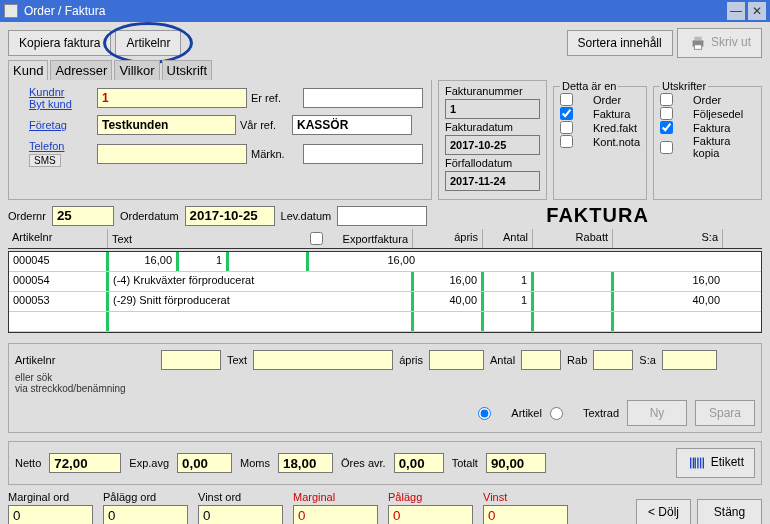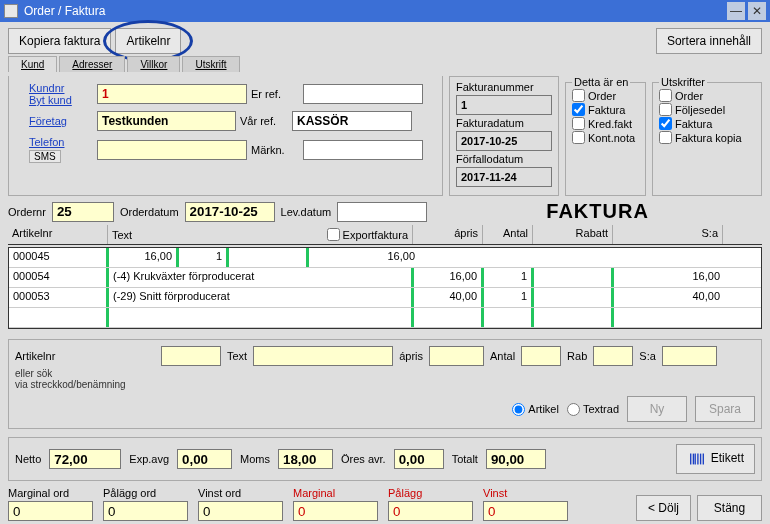--- a/index.html
+++ b/index.html
@@ -12,32 +12,32 @@
   .toolbar { display: flex; align-items: center; gap: 4px; margin-bottom: 6px; }
   .btn { background: #e8e8e8; border: 1px solid #999; padding: 5px 10px; font-size: 12px; cursor: pointer; white-space: nowrap; }
   .btn.disabled { color: #999; }
   .toolbar .spacer { flex: 1; }
   .ellipse { position: relative; }
   .ellipse::after { content: ""; position: absolute; border: 3px solid #153ea6; border-radius: 50%; left: -12px; right: -12px; top: -8px; bottom: -8px; pointer-events: none; }
   .icon-sm { width: 20px; height: 18px; display: inline-block; vertical-align: middle; }
   .mid { display: flex; gap: 6px; }
   .tabs-area { flex: 1; border: 1px solid #aaa; border-top: none; background: #dedede; position:relative;}
   .tabstrip { display: flex; gap: 2px; position: absolute; top:-20px; left:-1px;}
-  .tab { background: #d0d0d0; border: 1px solid #aaa; border-bottom: none; padding: 2px 12px; font-size: 10px; cursor: pointer; text-decoration: underline; }
+  .tab { background: #d0d0d0; border: 1px solid #aaa; border-bottom: none; padding: 2px 4px; font-size: 13px; cursor: pointer; }
   .tab.active { background: #dedede; position: relative; z-index: 2; }
   .tab-content { padding: 6px 8px; margin-left: 12px; }
   .row { display: flex; align-items: center; margin-bottom: 5px; gap: 4px; }
   .lbl { width: 64px; }
   .lbl a, a.link { color: #1a3fc4; text-decoration: underline; cursor: pointer; }
   .input { background: #ffffcf; border: 1px solid #777; padding: 2px 4px; height: 20px; font-size: 12px; }
   .input.white { background: white; }
   .smslbl { border:1px solid #aaa; font-size:10px; padding:0 4px; background:#e8e8e8; display:inline-block; margin-top:2px;}
   .box { border: 1px solid #aaa; background: #dedede; padding: 4px 6px; font-size: 11px; }
   .box legend { font-size: 11px; padding:0 2px; }
-  .ck { display:flex; align-items:center; gap:3px; margin:1px 0; }
+  .ck { display:flex; align-items:center; gap:20px; margin:1px 0; }
   .ck input { margin:0; }
   .invoice-meta { display:flex; flex-direction:column; gap:2px; }
   .invoice-meta .mlabel{ font-size:11px;}
   .bold-ro { background:#dedede; border:1px solid #777; padding:2px 4px; font-weight:bold; height:20px; display:flex; align-items:center; }
   .orderrow { display:flex; align-items:center; gap:6px; margin-top:4px;}
   .doc-title { font-weight:bold; font-size:20px; letter-spacing:1px; flex:1; text-align:center;}
   .grid { border:1px solid #333; background:white; margin-top:2px; }
   .ghead, .grow { display:flex; }
   .ghead { background:#dedede; border-bottom:1px solid #333; }
   .gc { border-right:3px solid #22c55e; padding:2px 4px; font-size:11px; overflow:hidden; white-space:nowrap;}
@@ -70,20 +70,28 @@
 
 <div class="window-body">
 
   <div class="toolbar">
     <button class="btn">Kopiera faktura</button>
     <span class="ellipse">
       <button class="btn">Artikelnr</button>
     </span>
     <div class="spacer"></div>
     <button class="btn">Sortera innehåll</button>
+    <button class="btn disabled">
+      <svg class="icon-sm" viewBox="0 0 20 20">
+          <rect x="4" y="7" width="12" height="7" fill="#888"></rect>
+          <rect x="6" y="3" width="8" height="4" fill="#bbb"></rect>
+          <rect x="6" y="12" width="8" height="5" fill="#fff" stroke="#888"></rect>
+        </svg>
+      <span>Skriv ut</span>
+    </button>
   </div>
 
   <div class="mid" style="margin-top:22px;">
     <div class="tabs-area" style="min-height:120px;">
       <div class="tabstrip">
         <div class="tab active">Kund</div>
         <div class="tab">Adresser</div>
         <div class="tab">Villkor</div>
         <div class="tab">Utskrift</div>
       </div>

